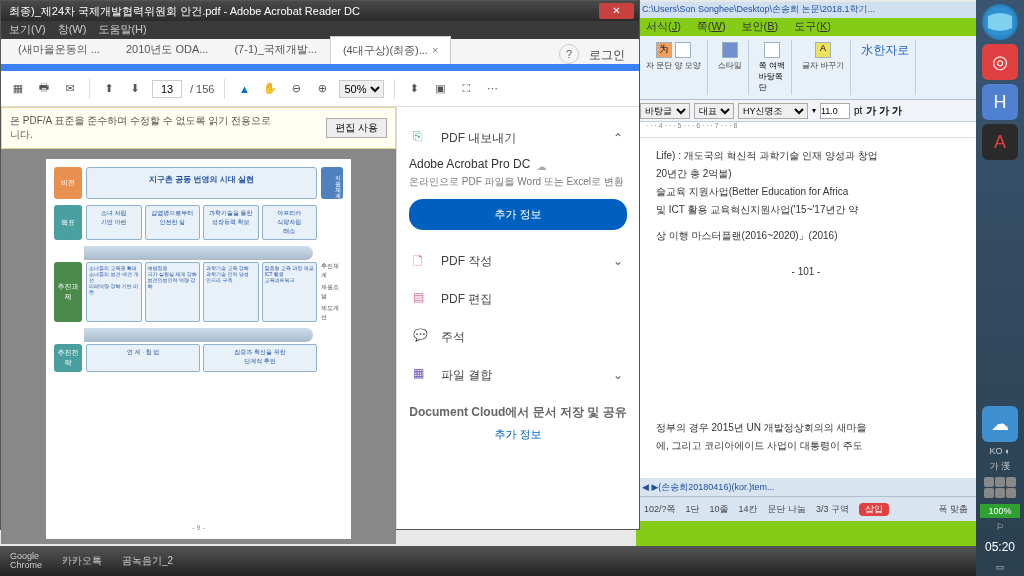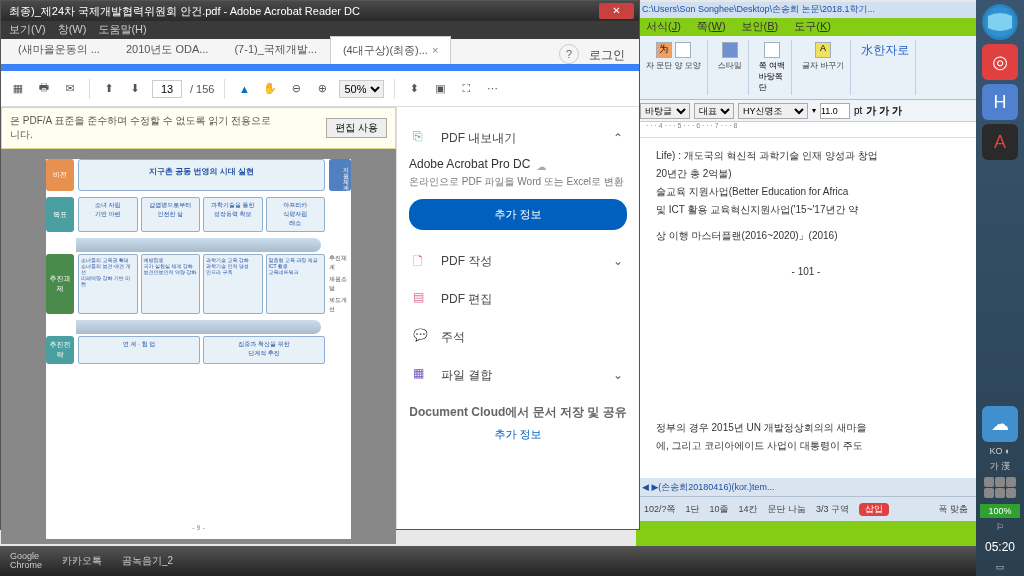--- a/index.html
+++ b/index.html
@@ -20,21 +20,21 @@
     .toolbar-icon { width: 18px; height: 18px; display: inline-flex; align-items: center; justify-content: center; }
     .toolbar-sep { width: 1px; height: 20px; background: #ddd; margin: 0 2px; }
     .page-input { width: 30px; height: 18px; border: 1px solid #ccc; text-align: center; font-size: 11px; }
     .zoom-select { width: 45px; height: 18px; border: 1px solid #ccc; font-size: 11px; }
     
     .acrobat-body { display: flex; height: calc(100% - 106px); }
     .acrobat-left { width: 395px; background: #f5f5f5; }
     .acrobat-notice { background: #fffef0; border: 1px solid #e0d890; font-size: 10px; padding: 6px 8px; color: #555; display: flex; align-items: center; }
     .notice-btn { margin-left: auto; background: #eee; border: 1px solid #aaa; padding: 2px 8px; font-size: 10px; }
     .doc-preview { background: #888; padding: 10px; height: 395px; overflow: hidden; position: relative; }
-    .doc-page { background: #fff; width: 305px; height: 380px; margin: 0 auto; font-size: 7px; position: relative; }
+    .doc-page { background: #fff; width: 305px; height: 380px; margin: 0 auto; padding: 8px; font-size: 7px; position: relative; }
     
     .diagram-row { display: flex; margin-bottom: 6px; gap: 4px; align-items: stretch; }
     .diagram-label { width: 28px; background: #4a8a4a; color: #fff; font-size: 7px; text-align: center; padding: 4px 1px; border-radius: 3px; display: flex; align-items: center; justify-content: center; }
     .diagram-label.orange { background: #e89050; }
     .diagram-label.teal { background: #4aa0a0; }
     .diagram-main { flex: 1; background: #e8f0f8; border: 1px solid #90b0d0; text-align: center; padding: 6px; font-size: 8px; color: #2050a0; font-weight: bold; border-radius: 3px; }
     .diagram-side { width: 22px; background: #5080c0; color: #fff; font-size: 6px; text-align: center; writing-mode: vertical-rl; padding: 4px 1px; border-radius: 3px; }
     .diagram-boxes { display: flex; gap: 3px; flex: 1; }
     .diagram-box { flex: 1; background: #e8f0f8; border: 1px solid #90b0d0; font-size: 6px; text-align: center; padding: 3px 1px; border-radius: 2px; color: #2050a0; }
     .diagram-arrow { height: 14px; background: linear-gradient(#cde, #abc); margin: 2px 30px; border-radius: 0 12px 12px 0; }

